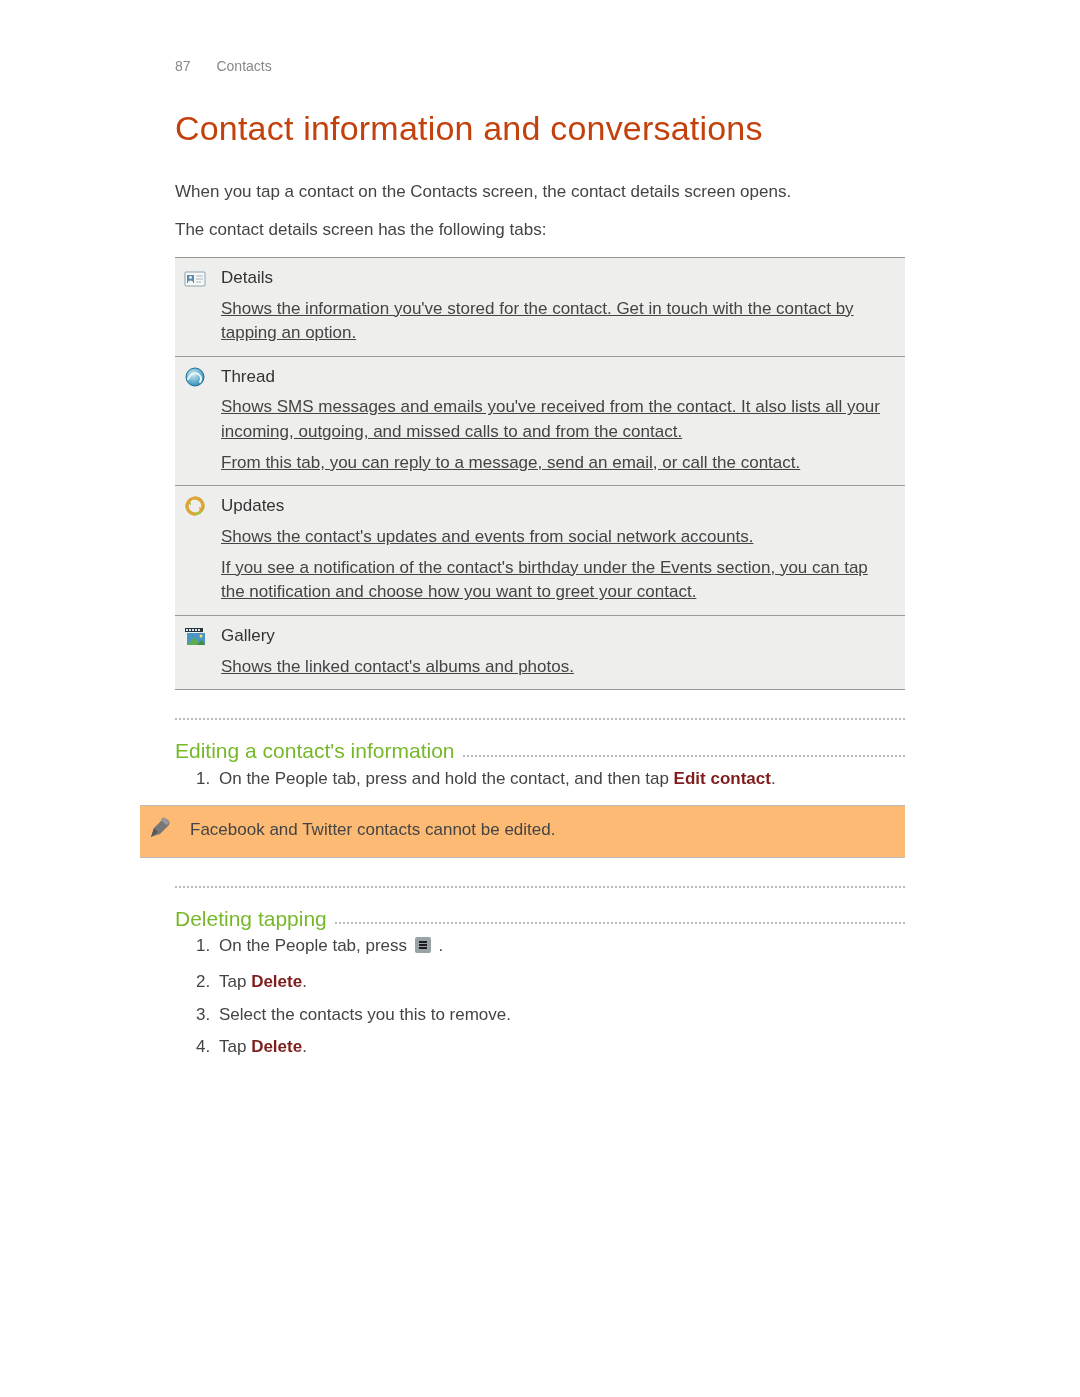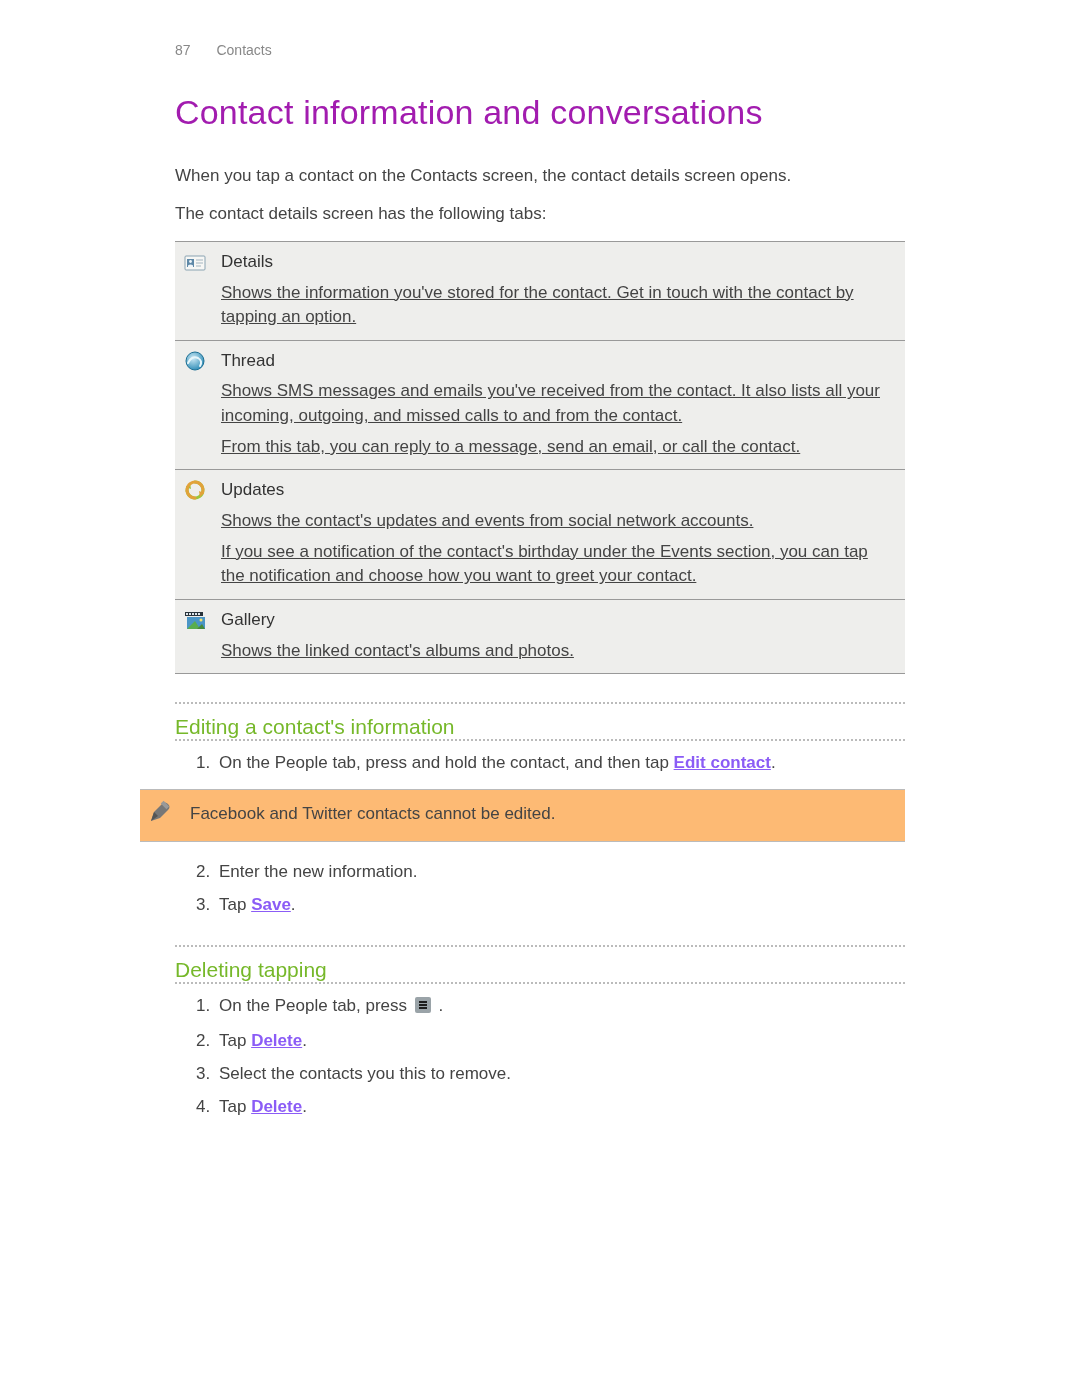--- a/index.html
+++ b/index.html
@@ -7,34 +7,34 @@
     padding: 0;
     background: #ffffff;
     font-family: "Segoe UI", "Helvetica Neue", Arial, sans-serif;
     color: #444;
     font-size: 17px;
     line-height: 1.45;
   }
   .page {
     width: 1080px;
     min-height: 1397px;
-    padding: 40px 0 0 0;
+    padding: 56px 0 0 0;
     box-sizing: border-box;
   }
   .content {
     margin: 0 175px 0 175px;
   }
   .header-meta {
     color: #888;
     font-size: 14px;
     margin-bottom: 28px;
   }
   .header-meta span:first-child { margin-right: 22px; }
   h1.main-heading {
-    color: #a21caf;
+    color: #c2410c;
     font-size: 34px;
     font-weight: 500;
     margin: 16px 0 26px 0;
     letter-spacing: 0.2px;
   }
   p.intro { margin: 0 0 14px 0; }
   table.tabs {
     width: 100%;
     border-collapse: collapse;
     background: #eeeeec;
@@ -76,28 +76,28 @@
   
   .subheading { border-top: none; }
   .subheading::before{
     content:"";
     position:absolute;
     top:0;
     left:0;
     right:0;
     border-top:2px dotted #bbb;
   }
-  .subheading .sh-text { top:8px; }
+  .subheading .sh-text { top:16px; }
   
   ol.steps {
     margin: 10px 0 14px 0;
     padding-left: 40px;
   }
   ol.steps li { margin-bottom: 8px; padding-left: 4px; }
-  .bold { font-weight: 600; color: #8b5cf6; text-decoration: underline; }
+  .bold { font-weight: 600; color: #7f1d1d; }
   .note-box {
     background: #fdba74;
     border-top: 1px solid #bbb;
     border-bottom: 1px solid #bbb;
     margin: 10px 0 18px -35px;
     padding: 12px 16px 14px 50px;
     position: relative;
     width: calc(100% + 35px);
     box-sizing: border-box;
   }
@@ -228,26 +228,20 @@
       <span class="pen-icon">
         <svg class="icon" viewBox="0 0 24 24" width="28" height="28">
           <path d="M3 21 L6 12 L14 4 Q17 1 20 4 Q23 7 20 10 L12 18 Z" fill="#777"></path>
           <path d="M3 21 L6 12 L10 16 Z" fill="#555"></path>
           <rect x="13" y="3" width="8" height="4" transform="rotate(45 17 5)" fill="#999"></rect>
         </svg>
       </span>
       <span>Facebook and Twitter contacts cannot be edited.</span>
     </div>
 
-    <ol class="steps" start="2">
-      <li>Enter the new information.</li>
-      <li>
-        <span>Tap </span><span class="bold">Save</span><span>.</span>
-      </li>
-    </ol>
 
     <div class="subheading">
       <span class="sh-text">Deleting tapping</span>
     </div>
     <ol class="steps">
       <li>
         <span>On the People tab, press </span>
         <span class="inline-icon">
           <svg class="icon-sm" viewBox="0 0 18 18">
             <rect x="1" y="1" width="16" height="16" rx="2" fill="#9aa3a8"></rect>

